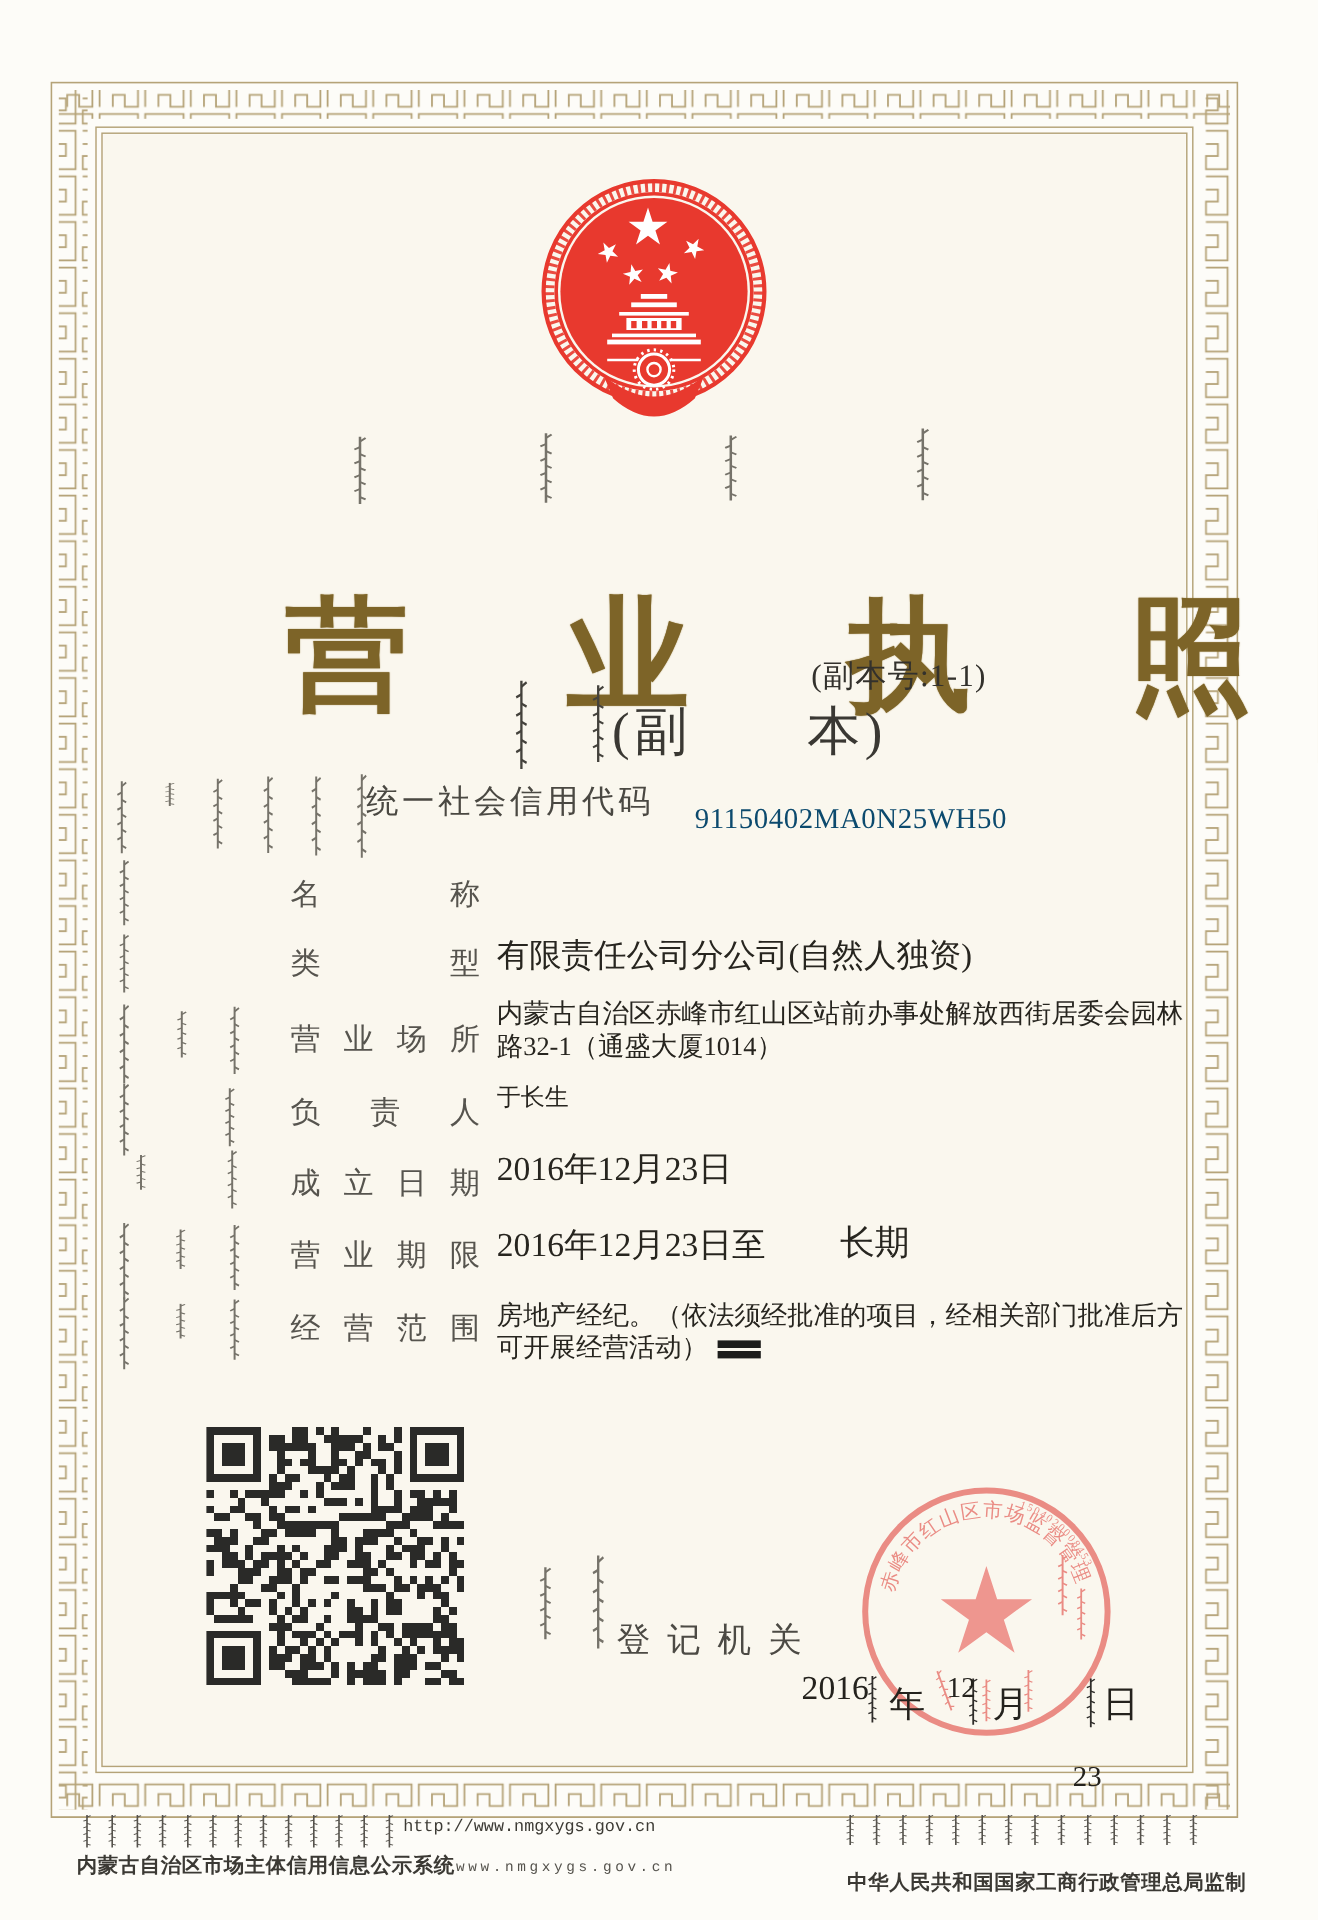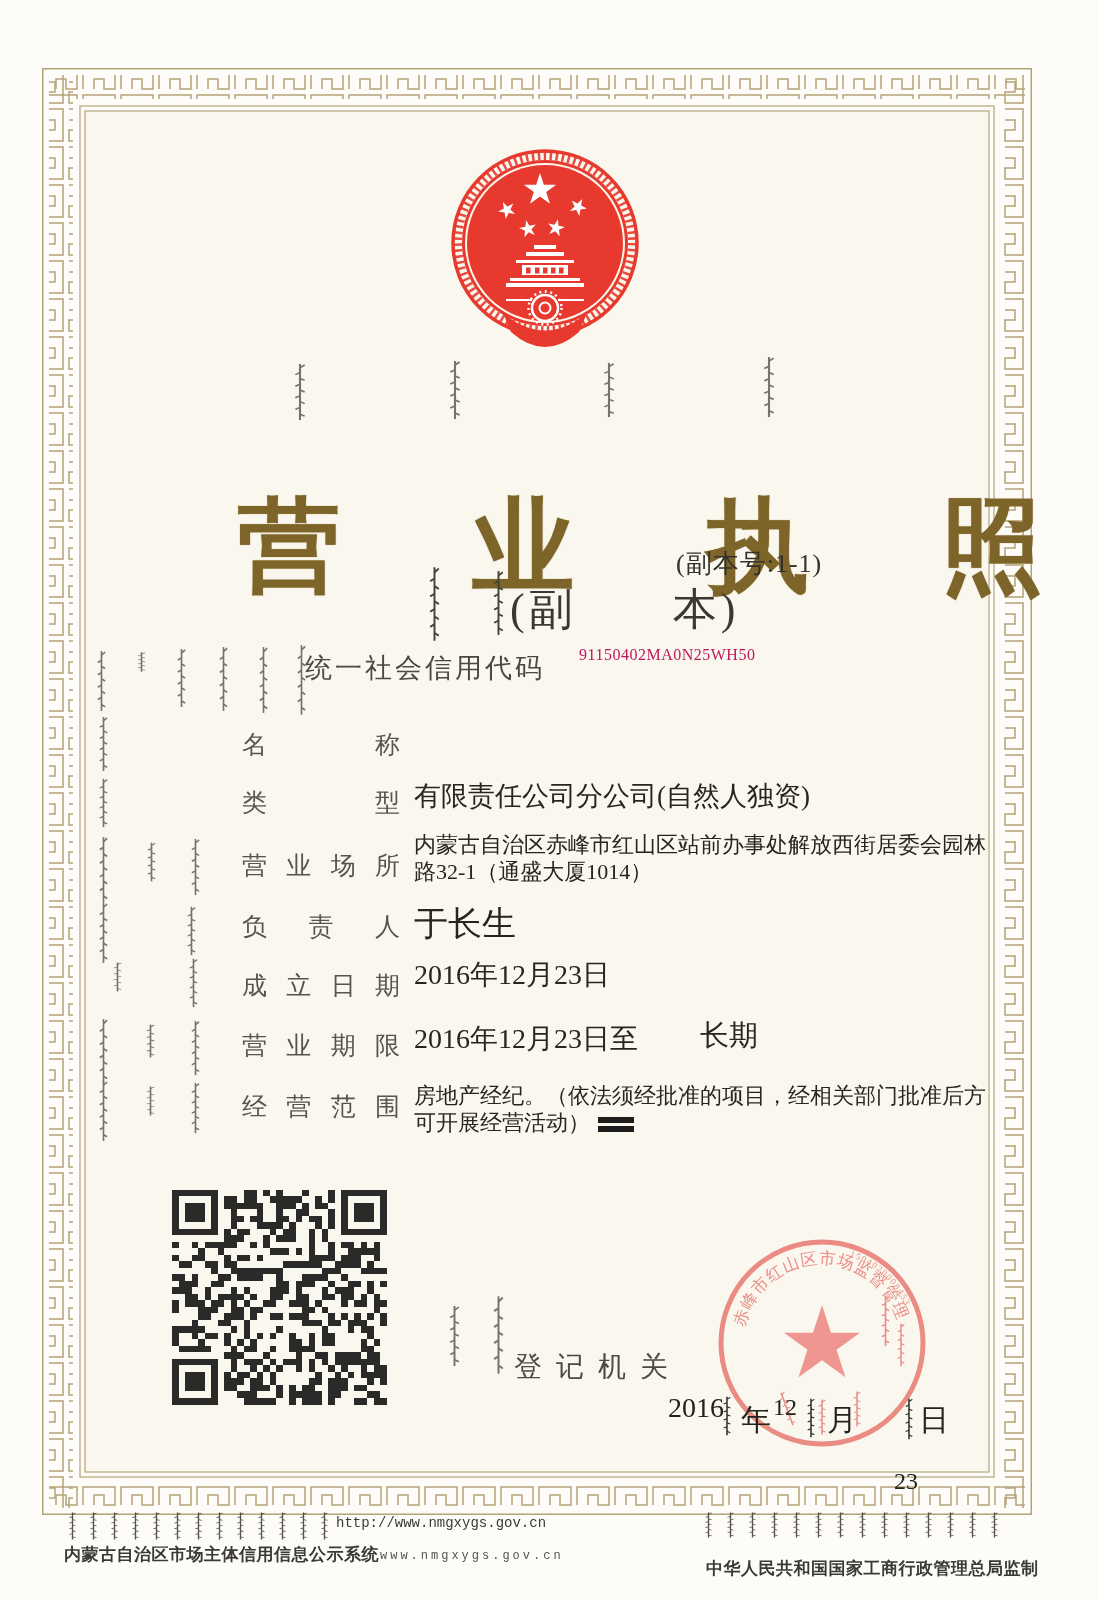--- a/index.html
+++ b/index.html
@@ -9,26 +9,26 @@
   .mg{position:absolute;pointer-events:none;}
   
   .title{position:absolute;left:238px;top:424px;width:626px;font-family:"Liberation Sans",sans-serif;
          font-weight:900;font-size:102px;line-height:1.06;color:#7d6428;letter-spacing:52px;white-space:nowrap;
          text-shadow:0 0 1px #8a6f2e;}
   .copyno{position:absolute;left:676px;top:546px;font-size:26px;color:#33312c;letter-spacing:1px;}
   .copylb{position:absolute;left:510px;top:580px;font-size:44px;color:#3a3833;letter-spacing:4px;text-align:right;}
   
   .credit-label{position:absolute;left:305px;top:650px;font-family:"Liberation Sans",sans-serif;
          font-size:27px;color:#4a4842;letter-spacing:3px;}
-  .credit-value{position:absolute;left:579px;top:646px;font-size:16px;color:#be185d;letter-spacing:.5px;}
+  .credit-value{position:absolute;left:579px;top:670px;font-size:24px;color:#0c4a6e;letter-spacing:.5px;}
   
   .flabel{position:absolute;left:242px;width:158px;font-family:"Liberation Sans",sans-serif;
           font-size:25px;color:#56544e;}
   .fvalue{position:absolute;left:414px;width:580px;color:#27251f;line-height:1.22;}
-  .fs27{font-size:27px}.fs22{font-size:22px;width:578px}.fs28{font-size:28px}.fs30{font-size:34px}
+  .fs27{font-size:27px}.fs22{font-size:22px;width:578px}.fs28{font-size:28px}.fs30{font-size:20px}
   .extra{position:absolute;left:700px;top:1016px;font-size:29px;color:#27251f;}
   .endmark{display:inline-block;width:36px;height:15px;margin-left:8px;vertical-align:middle;
            background:linear-gradient(#1d1d1b 0 6px,rgba(0,0,0,0) 6px 9px,#1d1d1b 9px 15px);}
   
   .reg-label{position:absolute;left:514px;top:1316px;font-family:"Liberation Sans",sans-serif;
              font-size:28px;color:#4c4a44;letter-spacing:14px;margin-top:32px;}
   .date{position:absolute;color:#24221d;z-index:5;}
   .dser{font-family:"Liberation Serif",serif;}
   
   .f-url{position:absolute;left:336px;top:1515px;font-family:"Liberation Mono",monospace;font-size:14px;color:#3c3a34;}
@@ -628,21 +628,21 @@
           <use href="#mgsym" style="color:#e9837c"></use>
         </svg>
       <svg x="140" y="158" width="10" height="36">
           <use href="#mgsym" style="color:#e9837c"></use>
         </svg>
     </g>
   </svg>
 
   <div class="date dser" style="left:668px;top:1392px;font-size:28px">2016</div>
   <div class="date" style="left:741px;top:1400px;font-size:30px">年</div>
-  <div class="date dser" style="left:773px;top:1394px;font-size:24px">12</div>
+  <div class="date dser" style="left:789px;top:1394px;font-size:24px">12</div>
   <div class="date" style="left:827px;top:1400px;font-size:30px">月</div>
   <div class="date dser" style="left:894px;top:1468px;font-size:24px">23</div>
   <div class="date" style="left:919px;top:1400px;font-size:30px">日</div>
 
   <div class="f-url">http://www.nmgxygs.gov.cn</div>
   <div class="f-sys">内蒙古自治区市场主体信用信息公示系统</div>
   <div class="f-sysurl">www.nmgxygs.gov.cn</div>
   <div class="f-issuer">中华人民共和国国家工商行政管理总局监制</div>
 
 <svg class="mg" width="14" height="58" style="left: 293px; top: 363px; color: rgb(118, 115, 106);">

